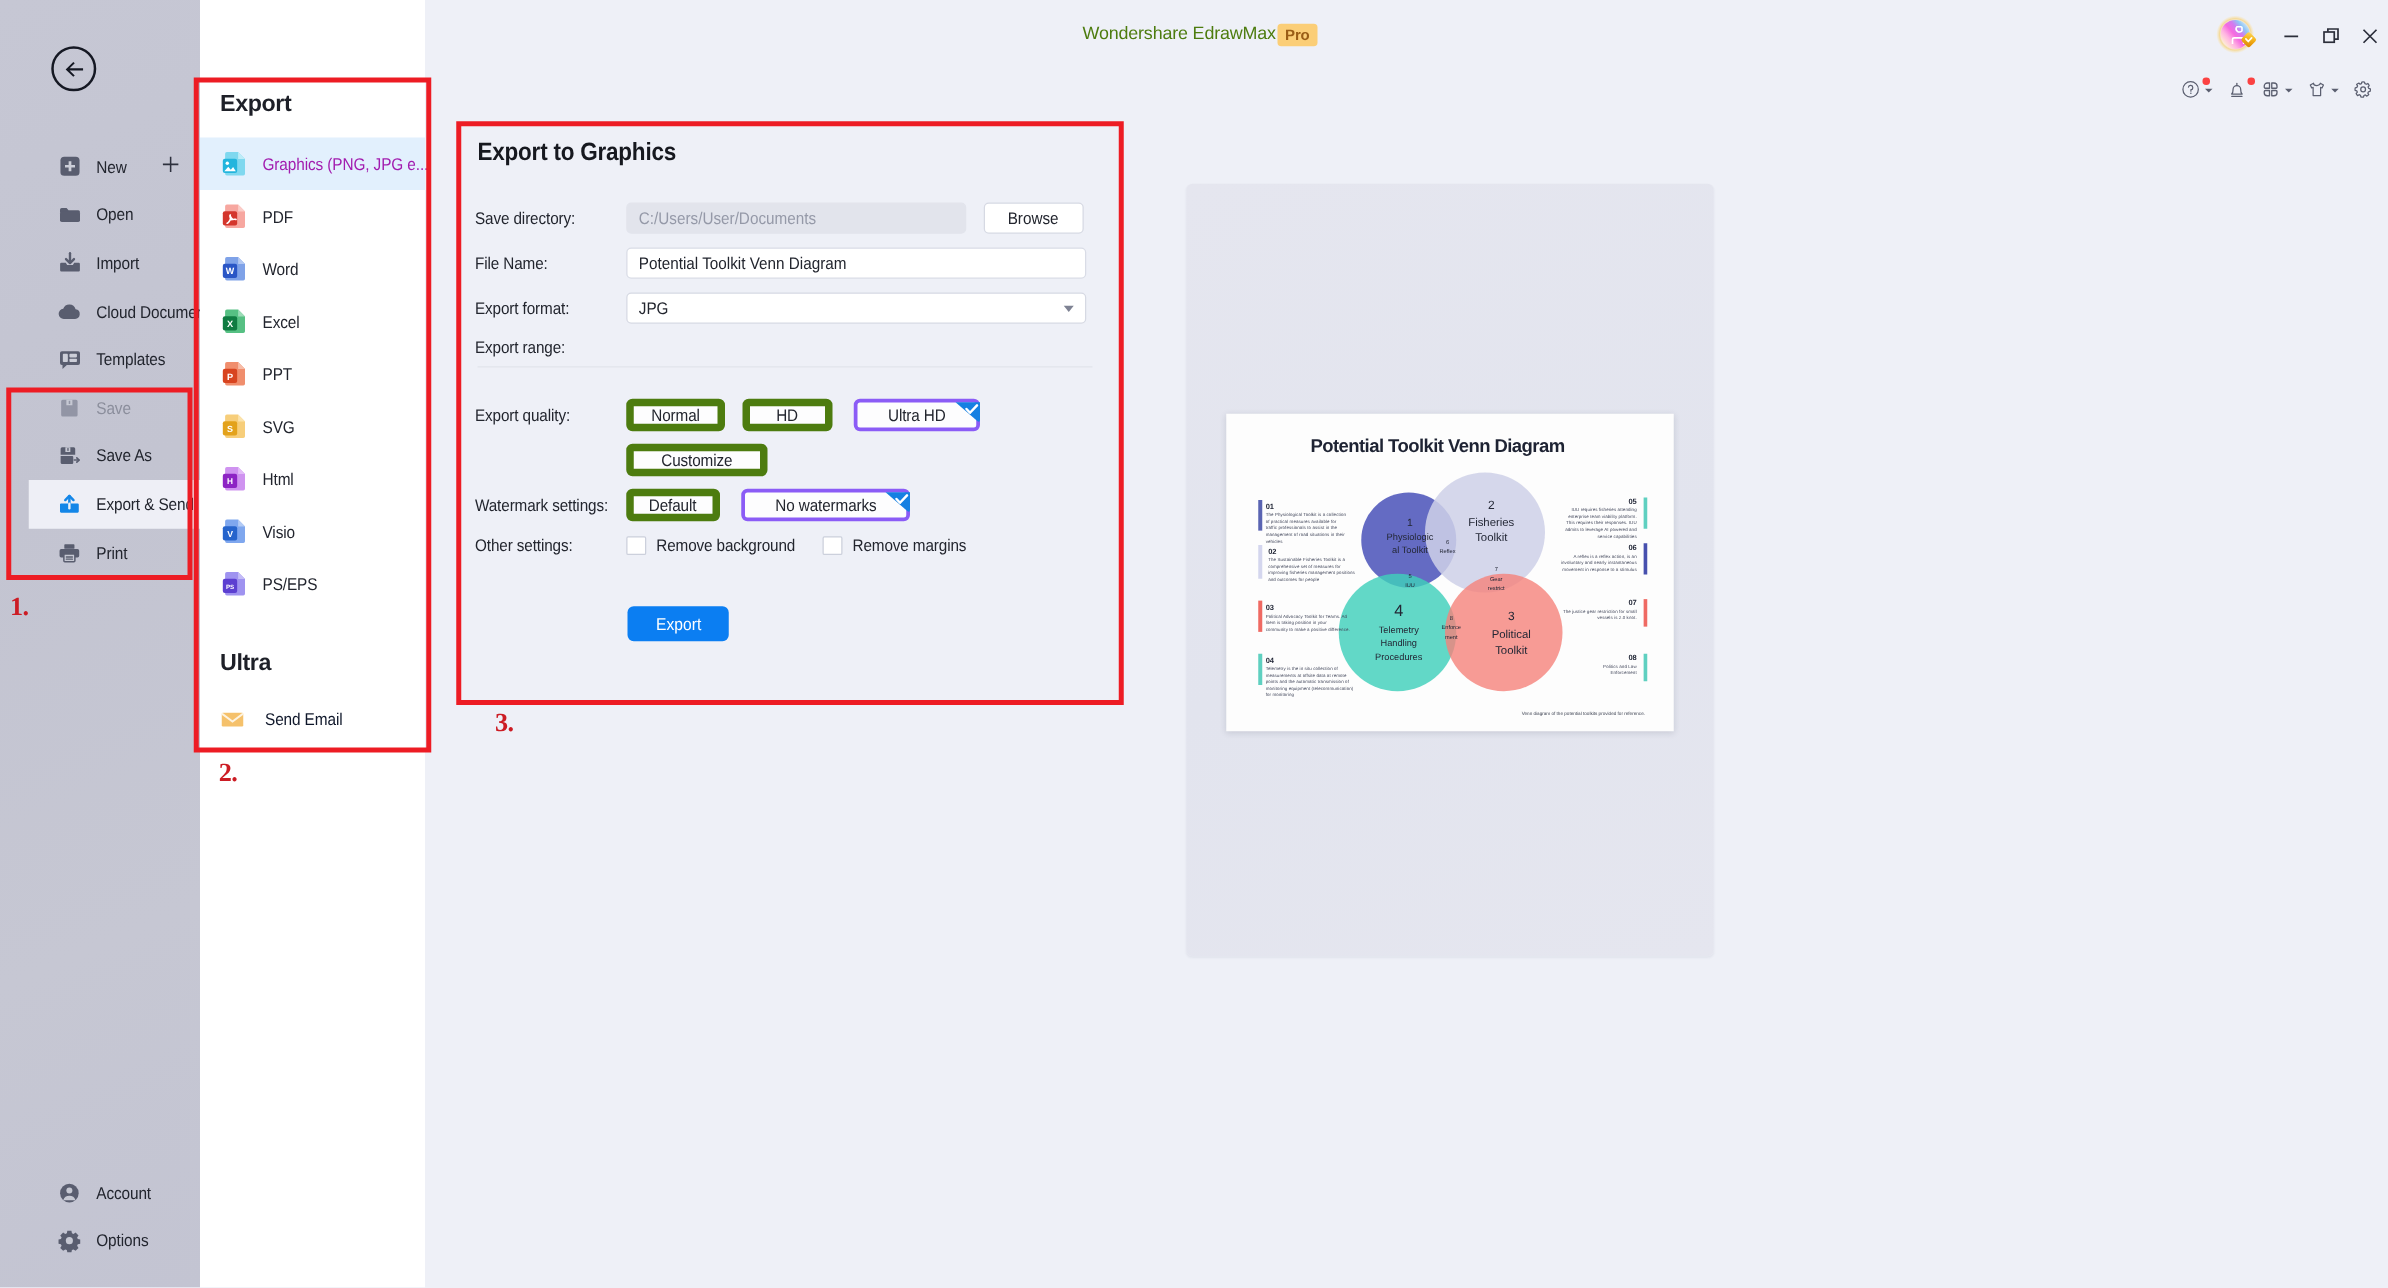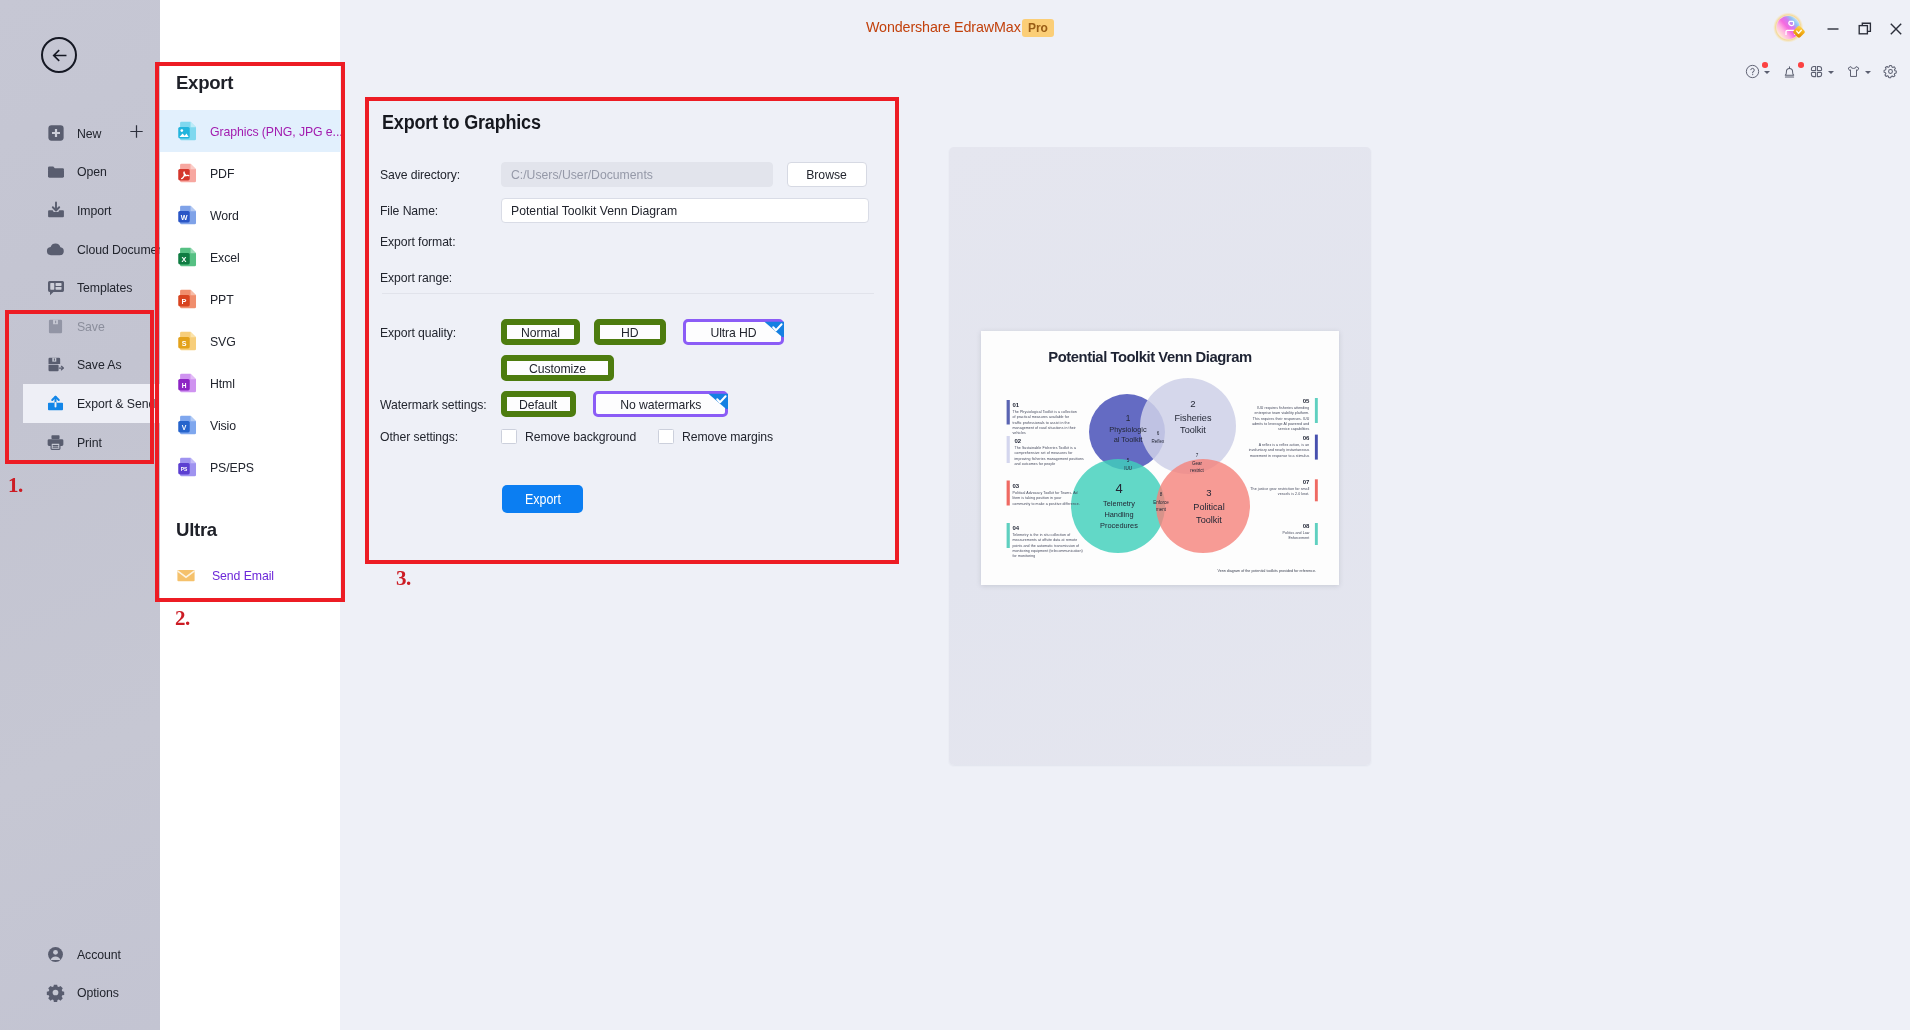--- a/index.html
+++ b/index.html
@@ -39,21 +39,21 @@
     position:absolute; left:160px; top:0; width:180px; height:1030px;
     background:#ffffff;
   }
   #export-title { position:absolute; left:16px; top:72px; font-size:18.6px; font-weight:bold; color:#1e2028; letter-spacing:-0.3px; }
   .fmt-list { position:absolute; left:0; top:110px; width:180px; }
   .fmt-item { height:42px; display:flex; align-items:center; padding-left:15px; font-size:13.6px; color:#22252e; white-space:nowrap; letter-spacing:-0.1px; }
   .fmt-item > span:last-child { display:inline-block; transform:scaleX(0.905); transform-origin:left center; }
   .fmt-item.sel { background:#e2f0fd; color:#a21caf; }
   .fmt-item .fico { width:26px; height:26px; margin-right:9px; flex:0 0 26px; display:flex; align-items:center; }
   #send-title { position:absolute; left:16px; top:519px; font-size:18.6px; font-weight:bold; color:#1e2028; letter-spacing:-0.3px; }
-  #send-email { position:absolute; left:0; top:554px; width:180px; height:42px; display:flex; align-items:center; padding-left:16px; font-size:13.6px; color:#6d28d9; letter-spacing:-0.1px; }
+  #send-email { position:absolute; left:0; top:554px; width:180px; height:42px; display:flex; align-items:center; padding-left:16px; font-size:13.6px; color:#0f172a; letter-spacing:-0.1px; }
   #send-email > span:last-child { display:inline-block; transform:scaleX(0.905); transform-origin:left center; }
   #send-email .fico { width:20px; height:20px; margin-right:16px; flex:0 0 20px; display:flex; align-items:center; }
 
   
   .redbox { position:absolute; border:4px solid #ed1c24; pointer-events:none; }
   .rednum { position:absolute; color:#cc1c24; font-weight:bold; font-size:21px; font-family:"Liberation Serif", serif; letter-spacing:-0.5px; }
 
   
   #form-panel { position:absolute; left:365px; top:99px; width:532px; height:461px; }
   #form-title { position:absolute; left:17px; top:12px; font-size:20px; font-weight:bold; color:#16181f; letter-spacing:-0.2px; transform:scaleX(0.90); transform-origin:left center;}
@@ -96,21 +96,21 @@
   .cbox { width:16px;height:15px;border:1px solid #ccd0dc;background:#fff;border-radius:1.5px;margin-right:8px; }
 
   #export-btn {
     position:absolute; left:137px; top:386px; width:81px; height:28px;
     background:#0b7ef2; border-radius:5px; color:#fff; font-size:13.8px;
     display:flex; align-items:center; justify-content:center;
   }
 
   
   #titlebar { position:absolute; left:340px; top:0; right:0; height:56px; }
-  #app-title { position:absolute; left:526px; top:19px; font-size:14.3px; color:#c2410c; letter-spacing:-0.12px; }
+  #app-title { position:absolute; left:526px; top:19px; font-size:14.3px; color:#4d7c0f; letter-spacing:-0.12px; }
   #pro-badge {
     position:absolute; left:682px; top:19px; height:18px; padding:0 6px;
     background:#fbce77; border-radius:3px; color:#9a5d16; font-size:12px; font-weight:bold;
     display:flex; align-items:center; letter-spacing:-0.1px;
   }
   .winbtn { position:absolute; top:21px; width:16px; height:16px; display:flex; align-items:center; justify-content:center; }
   #avatar { position:absolute; left:1433px; top:11px; width:34px; height:34px; }
   #toolrow { position:absolute; left:1405px; top:64px; display:flex; align-items:center; }
   .tool { display:flex; align-items:center; margin-left:12px; position:relative; }
   .tool:first-child { margin-left:0; }
@@ -521,20 +521,24 @@
 
   <div class="frow" style="top:84px;">
     <span class="flabel">File Name:</span>
     <span class="inp" style="width:368px;">
         <span>Potential Toolkit Venn Diagram</span>
       </span>
   </div>
 
   <div class="frow" style="top:120px;">
     <span class="flabel">Export format:</span>
+    <span class="sel-box" style="width:368px;">
+      <span class="val">JPG</span>
+      <span class="caret"></span>
+    </span>
   </div>
 
   <div class="frow" style="top:156px;justify-content:flex-end;">
     <span class="flabel">Export range:</span>
   </div>
 
   <hr class="divider" style="top:194px;">
 
   <div class="frow" style="top:205px;">
     <span class="flabel">Export quality:</span>

